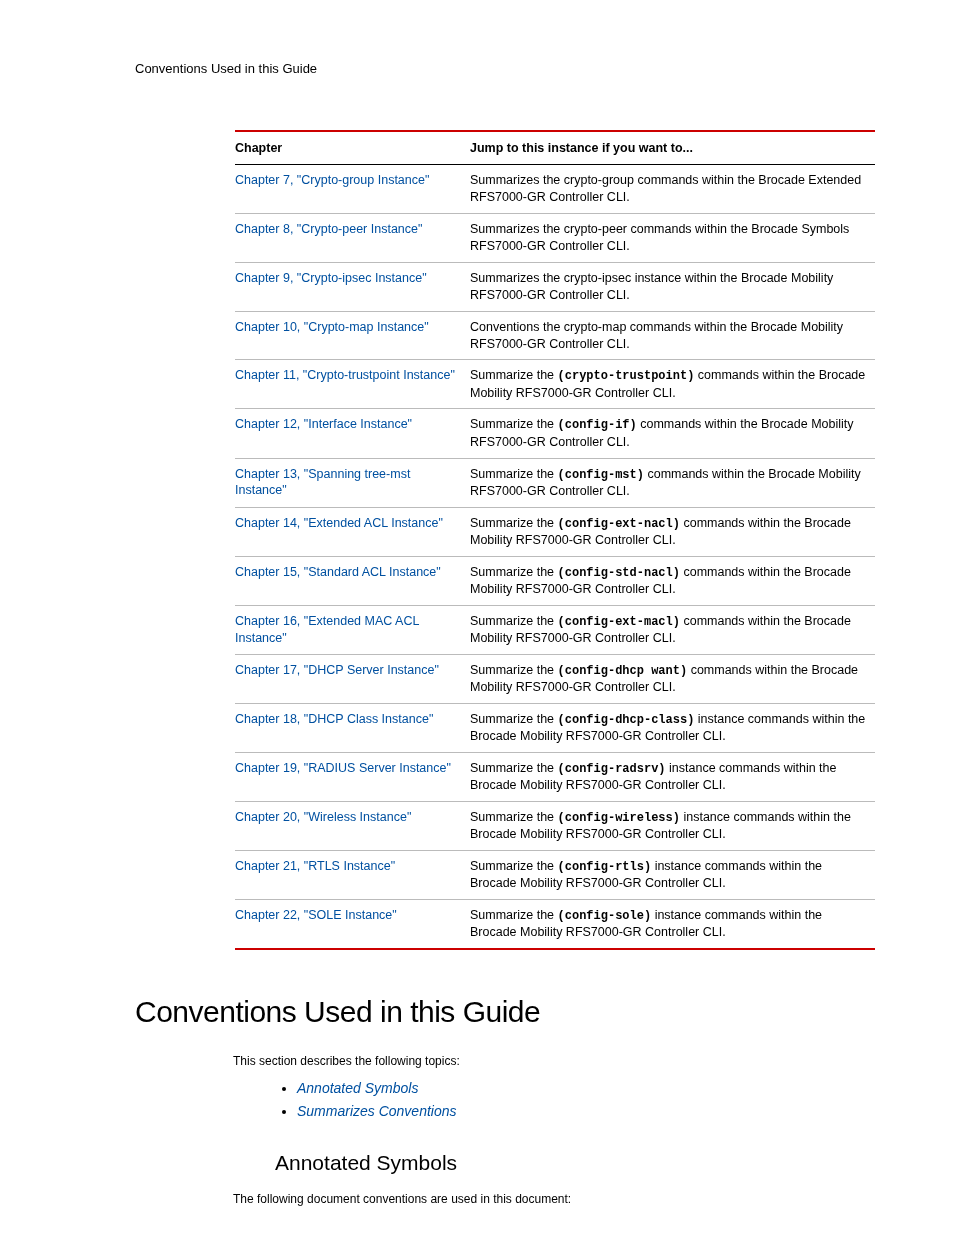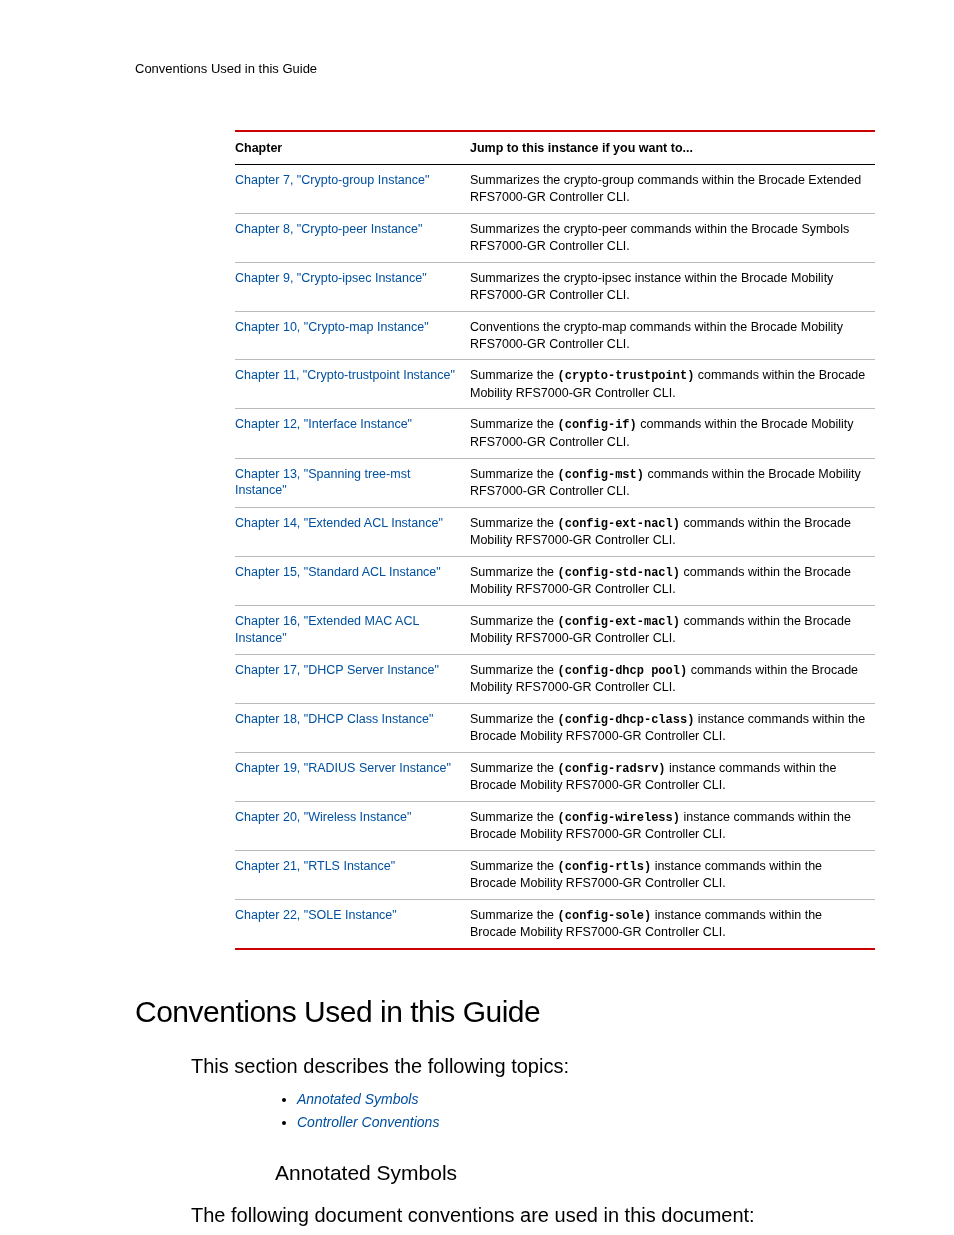--- a/index.html
+++ b/index.html
@@ -54,22 +54,22 @@
   }
   h1.section-title {
     font-family: Arial, Helvetica, sans-serif;
     font-weight: normal;
     font-size: 30px;
     margin-top: 42px;
     margin-bottom: 20px;
     letter-spacing: -0.5px;
   }
   .body-text {
-    margin-left: 56px;
-    font-size: 20px;
+    margin-left: 98px;
+    font-size: 12px;
     margin-bottom: 10px;
   }
   ul.link-list {
     margin-left: 162px;
     list-style: disc;
     font-size: 14px;
   }
   ul.link-list li { margin-bottom: 4px; }
   ul.link-list a {
     color: #0050a0;
@@ -133,21 +133,21 @@
       <tr>
         <td><a href="#" class="chap-link">Chapter 15, "Standard ACL Instance"</a></td>
         <td class="desc"><span>Summarize the </span><span class="mono">(config-std-nacl)</span><span> commands within the Brocade Mobility RFS7000-GR Controller CLI.</span></td>
       </tr>
       <tr>
         <td><a href="#" class="chap-link">Chapter 16, "Extended MAC ACL Instance"</a></td>
         <td class="desc"><span>Summarize the </span><span class="mono">(config-ext-macl)</span><span> commands within the Brocade Mobility RFS7000-GR Controller CLI.</span></td>
       </tr>
       <tr>
         <td><a href="#" class="chap-link">Chapter 17, "DHCP Server Instance"</a></td>
-        <td class="desc"><span>Summarize the </span><span class="mono">(config-dhcp pool)</span><span>  commands within the Brocade Mobility RFS7000-GR Controller CLI.</span></td>
+        <td class="desc"><span>Summarize the </span><span class="mono">(config-dhcp want)</span><span>  commands within the Brocade Mobility RFS7000-GR Controller CLI.</span></td>
       </tr>
       <tr>
         <td><a href="#" class="chap-link">Chapter 18, "DHCP Class Instance"</a></td>
         <td class="desc"><span>Summarize the </span><span class="mono">(config-dhcp-class)</span><span> instance commands within the Brocade Mobility RFS7000-GR Controller CLI.</span></td>
       </tr>
       <tr>
         <td><a href="#" class="chap-link">Chapter 19, "RADIUS Server Instance"</a></td>
         <td class="desc"><span>Summarize the </span><span class="mono">(config-radsrv)</span><span>  instance commands within the Brocade Mobility RFS7000-GR Controller CLI.</span></td>
       </tr>
       <tr>
@@ -164,18 +164,18 @@
       </tr>
     </tbody>
 </table>
 
 <h1 class="section-title">Conventions Used in this Guide</h1>
 
 <p class="body-text">This section describes the following topics:</p>
 
 <ul class="link-list">
   <li><a href="#">Annotated Symbols</a></li>
-  <li><a href="#">Controller Conventions</a></li>
+  <li><a href="#">Summarizes Conventions</a></li>
 </ul>
 
 <h2 class="subsection">Annotated Symbols</h2>
 
 <p class="body-text">The following document conventions are used in this document:</p>
 
 </body></html>

